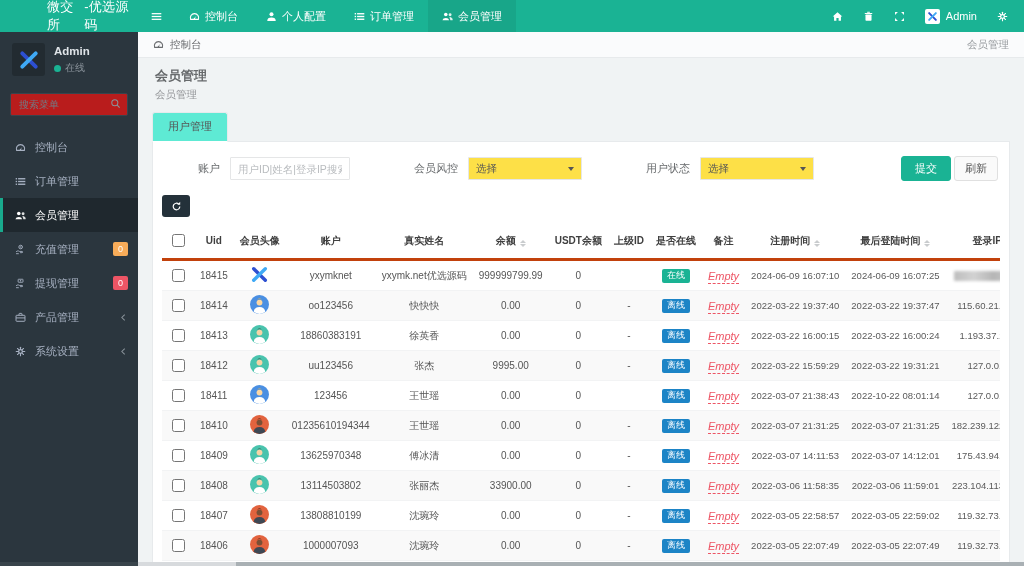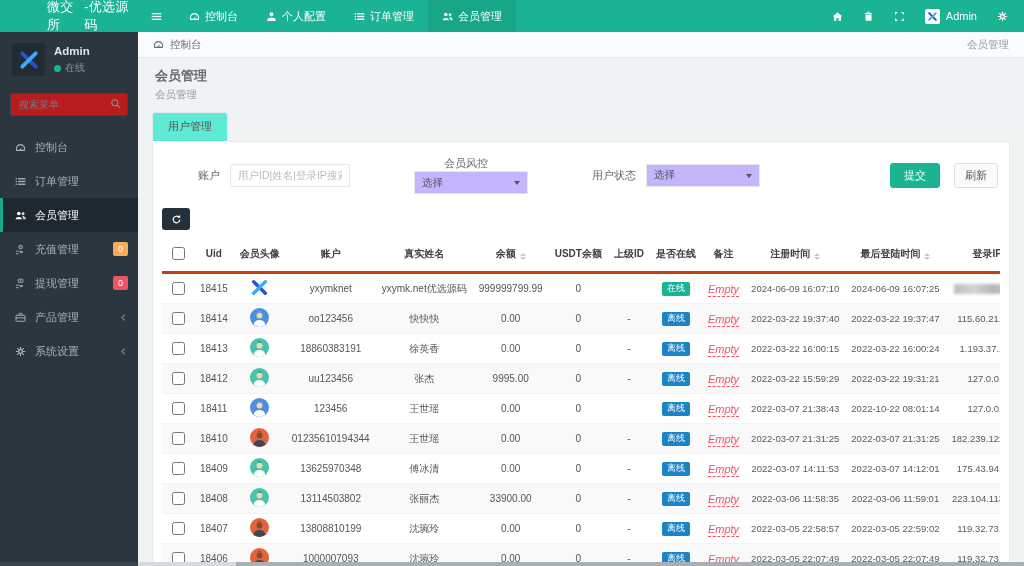--- a/index.html
+++ b/index.html
@@ -52,27 +52,27 @@
   .heading { padding:9px 17px 2px; }
   .heading h1 { margin:0; font-size:13px; font-weight:bold; color:#676a6c; }
   .heading p { margin:3px 0 0; font-size:10.5px; color:#949699; }
   .tabs { position:relative; z-index:2; display:flex; margin:8px 14px 0; }
   .tab { background:#5eead4; border:1px solid #e7eaec; border-bottom:1px solid #fff; margin-bottom:-1px; border-radius:3px 3px 0 0; padding:6px 15px 7px; font-size:11px; color:#555; cursor:pointer; }
   .panel { background:#fff; border:1px solid #e7eaec; margin:0 14px; padding:12px 9px 8px; }
 
   
   .filters { display:flex; align-items:center; font-size:11px; color:#676a6c; padding:2px 2px 12px; }
   .flabel { margin-right:10px; }
-  .fg1 { margin-left:34px; } .fg2 { margin-left:64px;flex-direction:column; } .fg3 { margin-left:64px; }
+  .fg1 { margin-left:34px; } .fg2 { margin-left:64px; } .fg3 { margin-left:64px; }
   .fgroup { display:flex; align-items:center; }
   .f-input { width:120px; height:23px; border:1px solid #e5e6e7; border-radius:1px; font-size:10.5px; padding:0 7px; color:#555; outline:none; font-family:inherit; }
   .f-input::placeholder { color:#b9bcbf; }
-  .f-select { width:114px; height:23px; border:1px solid #e5e6e7; border-radius:1px; background:#c4b5fd; display:flex; align-items:center; font-size:10.5px; color:#555; padding:0 7px; position:relative; cursor:pointer; }
+  .f-select { width:114px; height:23px; border:1px solid #e5e6e7; border-radius:1px; background:#fde047; display:flex; align-items:center; font-size:10.5px; color:#555; padding:0 7px; position:relative; cursor:pointer; }
   .f-select .car { position:absolute; right:7px; top:9px; width:0; height:0; border-left:3.5px solid transparent; border-right:3.5px solid transparent; border-top:4.5px solid #555; }
-  .fbtns { margin-left:auto; display:flex; gap:14px; }
+  .fbtns { margin-left:auto; display:flex; gap:3px; }
   .btn-submit { background:#1ab394; border:1px solid #1ab394; color:#fff; font-size:11px; padding:4px 13px; border-radius:3px; cursor:pointer; font-family:inherit; }
   .btn-refresh { background:#fafafa; border:1px solid #e0e0e0; color:#555; font-size:11px; padding:4px 10px; border-radius:3px; cursor:pointer; font-family:inherit; }
   .btn-dark { background:#24313a; color:#fff; width:28px; height:22px; border:none; border-radius:3px; display:flex; align-items:center; justify-content:center; margin:2px 0 6px; cursor:pointer; }
 
   
   .table-wrap { overflow:hidden; width:100%; }
   table { border-collapse:collapse; font-size:10px; color:#555; white-space:nowrap; }
   th { font-weight:bold; color:#3f3f3f; padding:8px 6px; border-bottom:3px solid #c2410c; text-align:center; }
   td { padding:4px 6px; border-bottom:1px solid #f2f3f4; text-align:center; vertical-align:middle; height:26px; }
   tbody tr:nth-child(even) td { background:#f9f9f9; }

